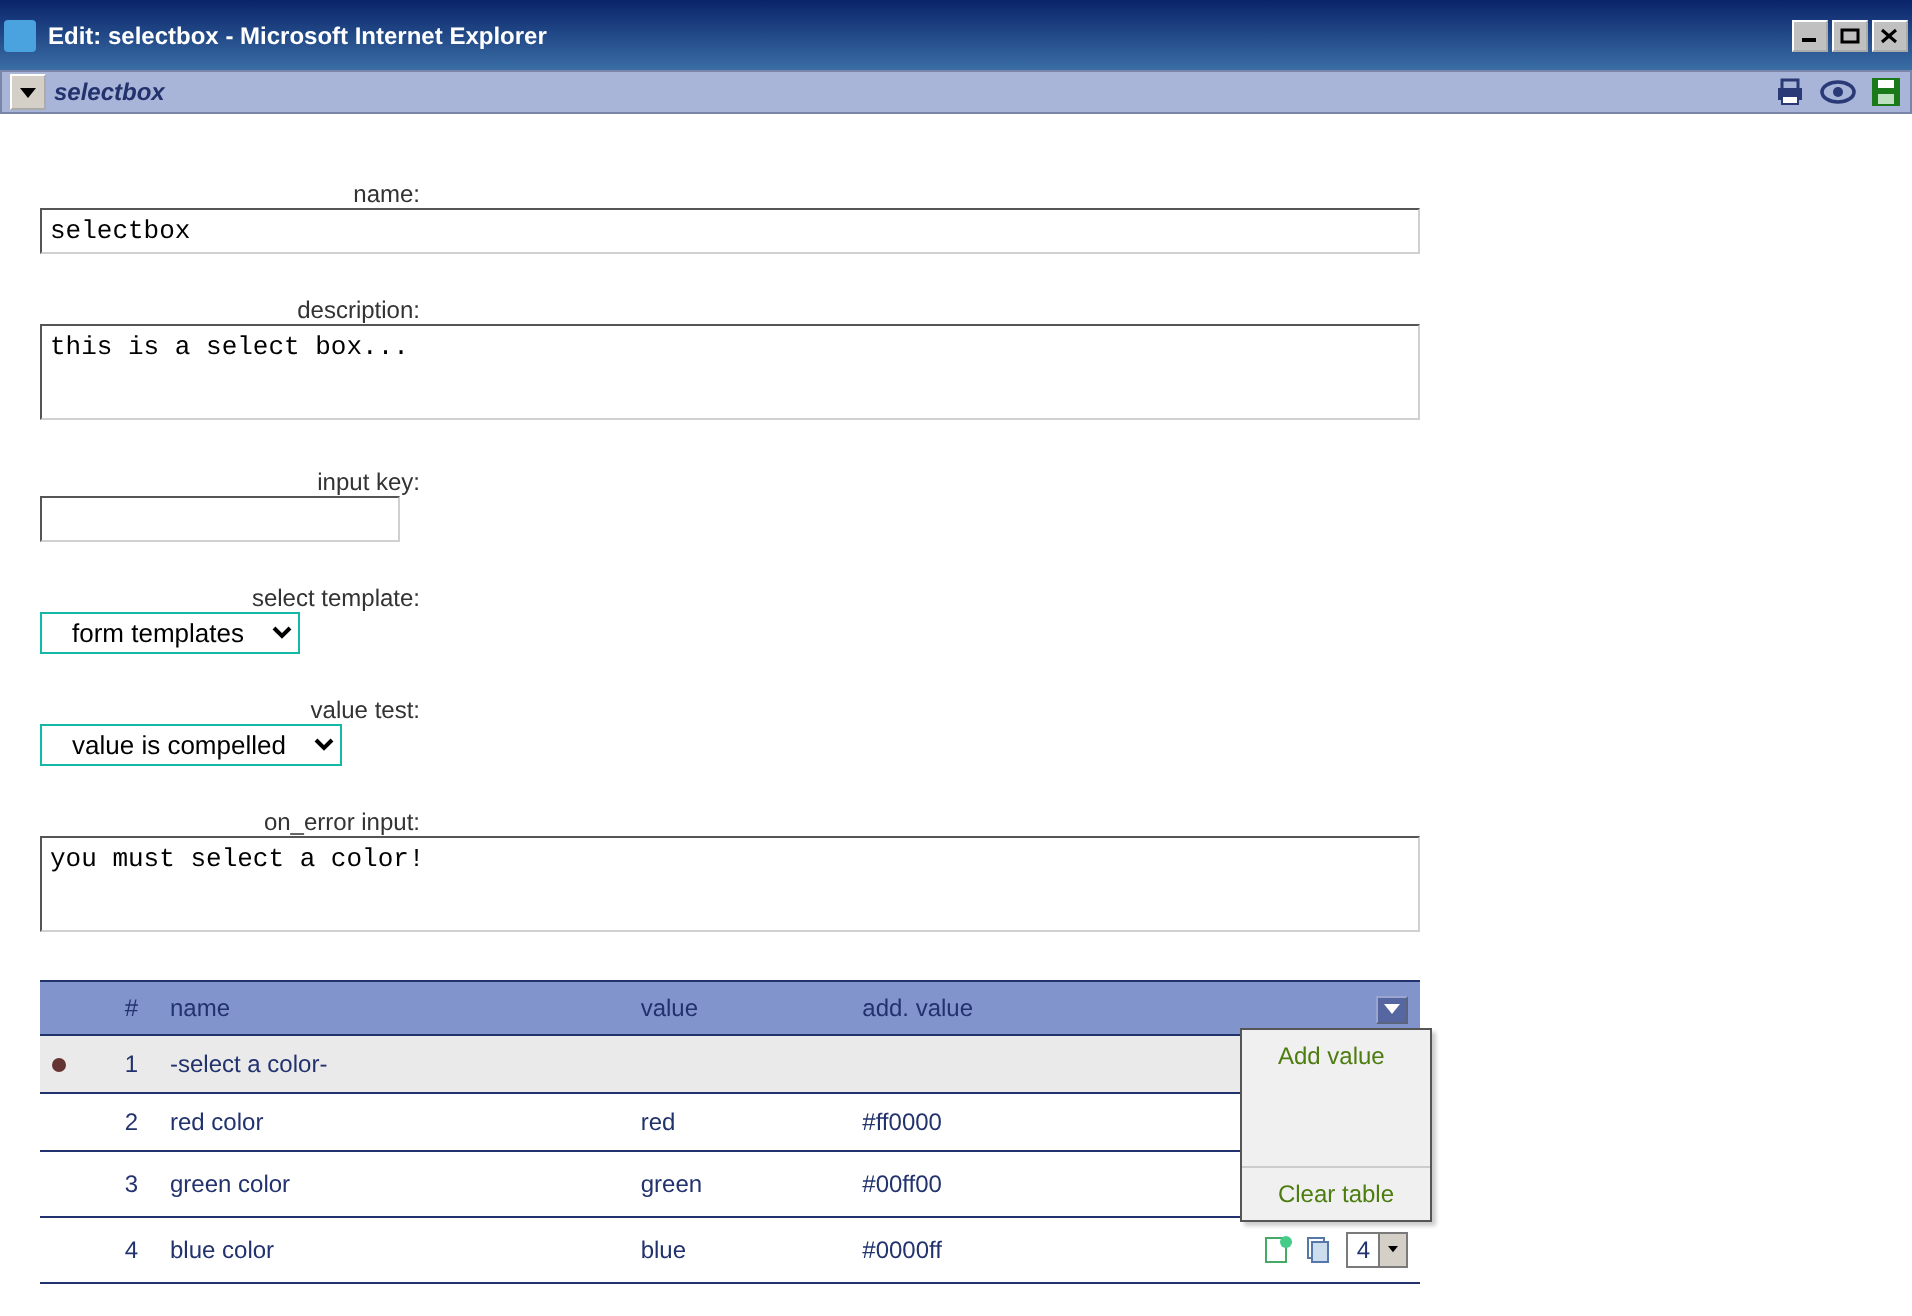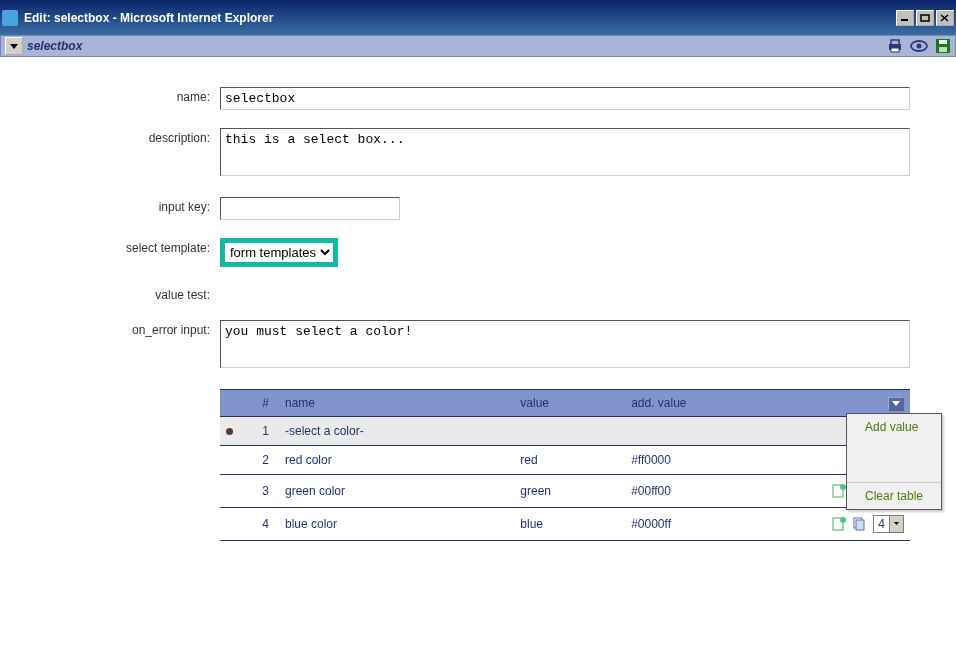--- a/index.html
+++ b/index.html
@@ -66,20 +66,21 @@
     display: flex; align-items: center; justify-content: center;
   }
   
   .content {
     padding: 30px 20px 20px 20px;
   }
   .row {
     display: flex;
     align-items: flex-start;
     margin-bottom: 18px;
+    flex-direction: column;
   }
   .label {
     width: 200px;
     text-align: right;
     padding-right: 10px;
     color: #333;
     padding-top: 3px;
   }
   .field { flex: 1; }
   input.textinput {
@@ -103,22 +104,22 @@
     border-left-color: #555;
     border-right-color: #d0d0d0;
     border-bottom-color: #d0d0d0;
     background: #fff;
     resize: none;
   }
   #fld-desc { width: 690px; height: 48px; }
   #fld-inputkey { width: 180px; }
   select.selinput {
     font-size: 13px;
-    padding: 1px 1px;
-    border: 5px solid #14b8a6;
+    padding: 1px 11px;
+    border: 1px solid #14b8a6;
     background: #fff;
   }
   #fld-onerror { width: 690px; height: 48px; }
 
   
   .values-table {
     width: 690px;
     border-collapse: collapse;
     position: relative;
   }
@@ -280,20 +281,25 @@
     <div class="label">select template:</div>
     <div class="field">
       <select class="selinput">
         <option>form templates</option>
       </select>
     </div>
   </div>
 
   <div class="row">
     <div class="label">value test:</div>
+    <div class="field">
+      <select class="selinput">
+        <option>value is compelled</option>
+      </select>
+    </div>
   </div>
 
   <div class="row">
     <div class="label">on_error input:</div>
     <div class="field">
       <textarea id="fld-onerror" class="textinput" style="">you must select a color!</textarea>
     </div>
   </div>
 
   <div class="row">

